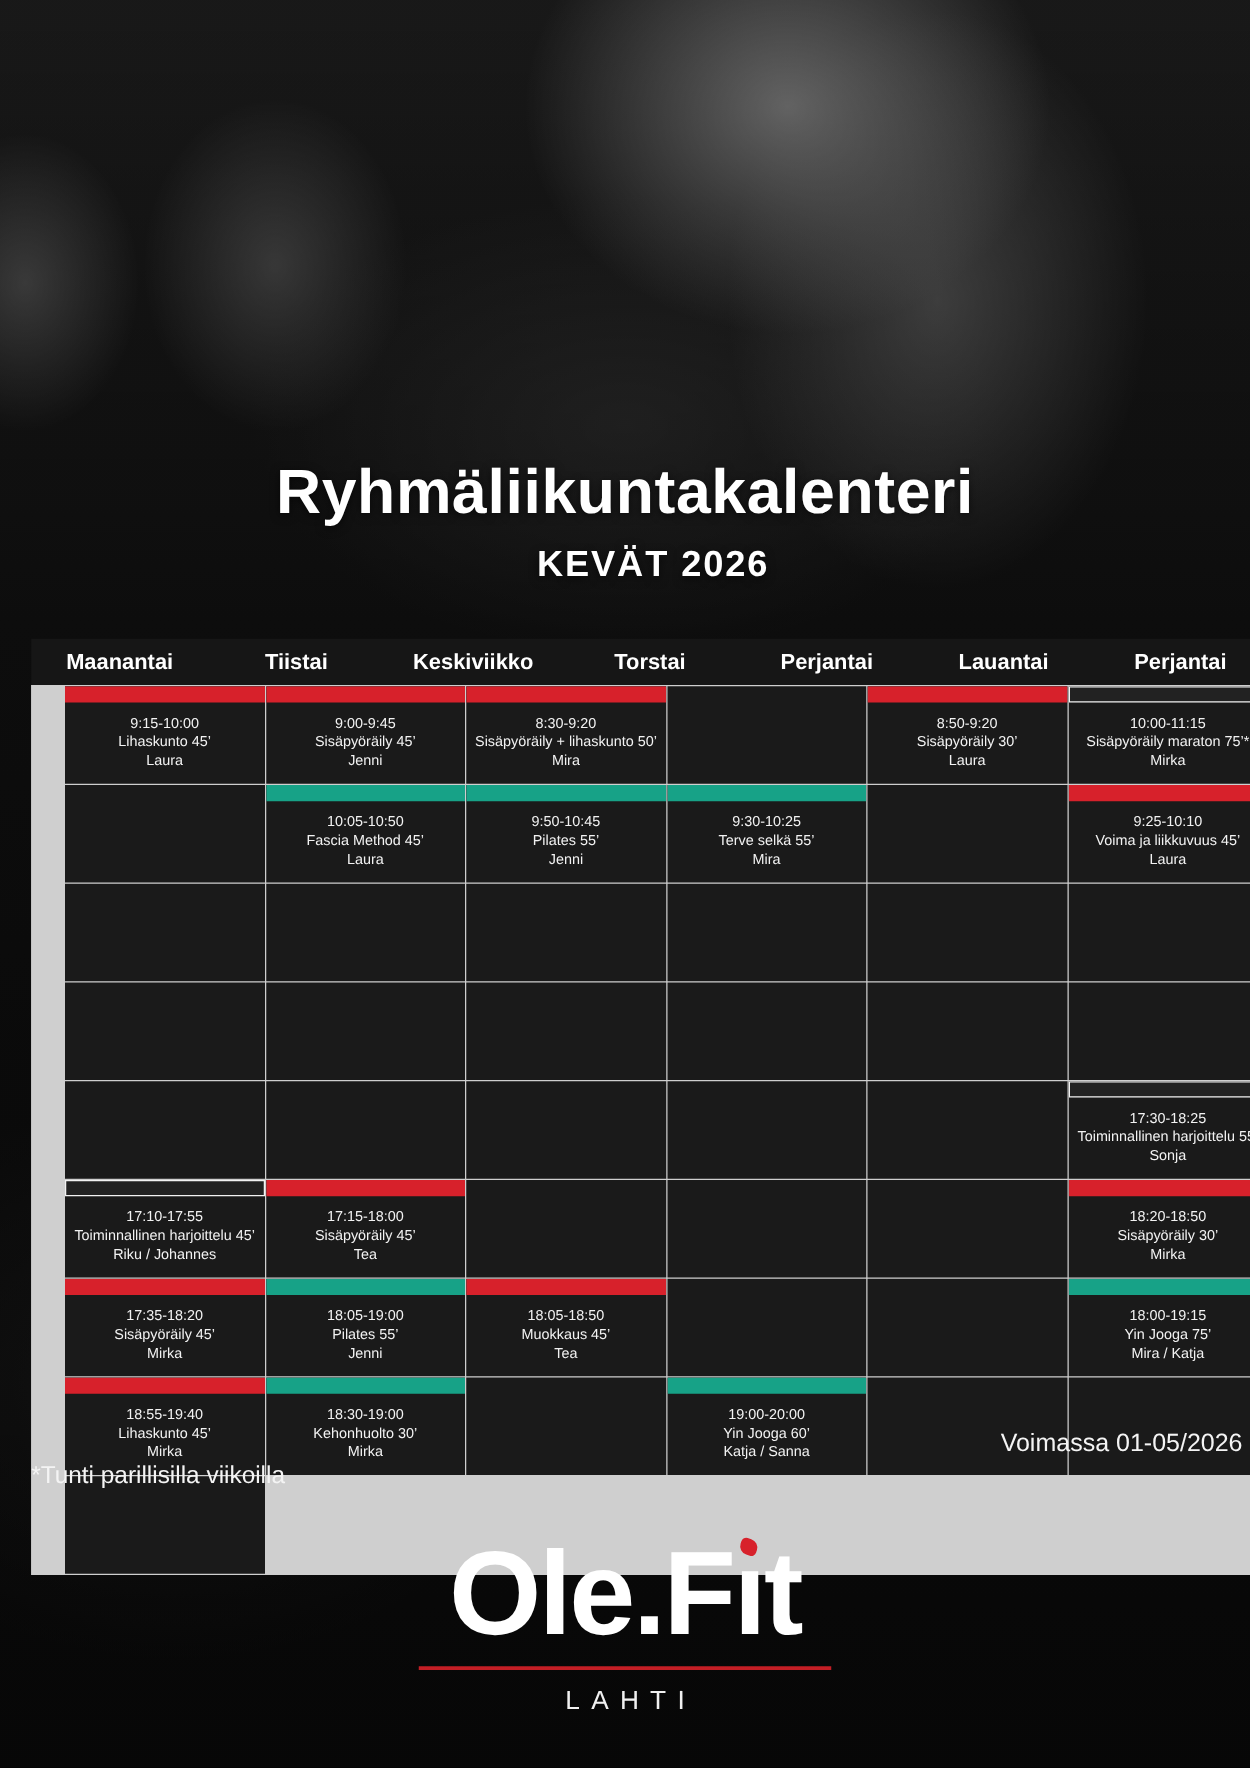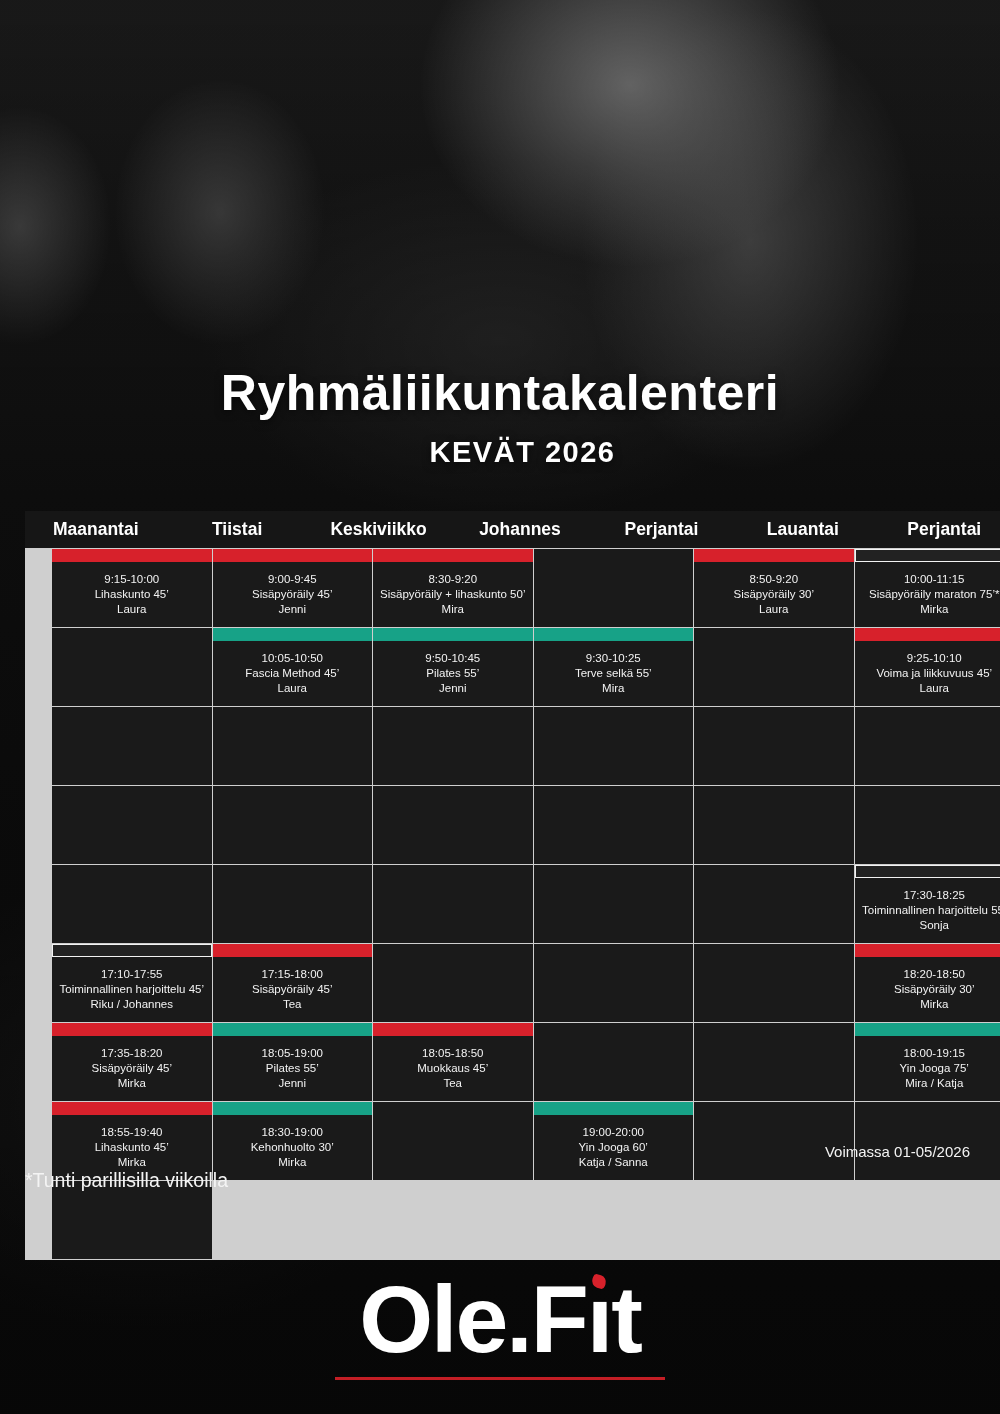--- a/index.html
+++ b/index.html
@@ -44,23 +44,23 @@
   .legend { position:absolute; top:1127px; left:25px; display:flex; gap:14px; }
   .legend-item {
     height:26px; min-width:96px; padding:0 20px; display:flex; align-items:center; justify-content:center;
     font-size:15px; font-weight:bold; color:#fff;
   }
   .legend-item.kevyt { background:var(--green); }
   .legend-item.keskiraskas { background:var(--red); }
   .legend-item.raskas { background:rgba(20,20,20,.55); border:2px solid #fff; }
 
   .footnote { position:absolute; top:1169px; left:25px; font-size:19.5px; color:#f4f4f4; }
-  .validity-block { position:absolute; top:1141px; right:30px; text-align:right; font-size:15px; line-height:1.42; color:#f4f4f4; }
-
-  .logo-block { position:absolute; top:1228px; left:0; width:100%; text-align:center;margin-top:44px; }
+  .validity-block { position:absolute; top:1141px; right:6px; text-align:right; font-size:20px; line-height:1.42; color:#f4f4f4; }
+
+  .logo-block { position:absolute; top:1228px; left:0; width:100%; text-align:center; }
   .logo-text { font-size:95px; font-weight:bold; letter-spacing:-2px; line-height:1; color:#fff; }
   .logo-i { position:relative; display:inline-block; }
   .logo-i::after {
     content:""; position:absolute; top:3px; left:50%; width:14px; height:13px;
     background:var(--red); border-radius:4px 7px 4px 7px; transform:translateX(-50%) rotate(18deg);
   }
   .logo-underline { width:330px; height:3px; margin:10px auto 0; background:#c41e25; }
   .logo-city { margin-top:13px; font-size:21px; letter-spacing:9px; text-indent:9px; color:#f0f0f0; }
 
   :root { --red:#d7212b; --green:#17a287; }
@@ -74,21 +74,21 @@
   <div class="header-block">
     <div class="title">Ryhmäliikuntakalenteri</div>
     <div class="subtitle">KEVÄT 2026</div>
   </div>
 
   <div class="calendar">
     <div class="day-header-row">
         <div class="day-header">Maanantai</div>
         <div class="day-header">Tiistai</div>
         <div class="day-header">Keskiviikko</div>
-        <div class="day-header">Johannes</div>
+        <div class="day-header">Torstai</div>
         <div class="day-header">Perjantai</div>
         <div class="day-header">Lauantai</div>
         <div class="day-header">Perjantai</div>
       </div>
     <div class="grid">
         <div class="cell">
           <div class="bar keskiraskas"></div>
           <div class="cell-body">
             <div class="line time">9:15-10:00</div>
             <div class="line name">Lihaskunto 45’</div>
@@ -282,14 +282,15 @@
 
   <div class="footnote">*Tunti parillisilla viikoilla</div>
 
   <div class="validity-block">
     <div>Voimassa 01-05/2026</div>
   </div>
 
   <div class="logo-block">
     <div class="logo-text"><span>Ole.F</span><span class="logo-i">ı</span><span>t</span></div>
     <div class="logo-underline"></div>
+    <div class="logo-city">LAHTI</div>
   </div>
 </div>
 
 </body></html>

